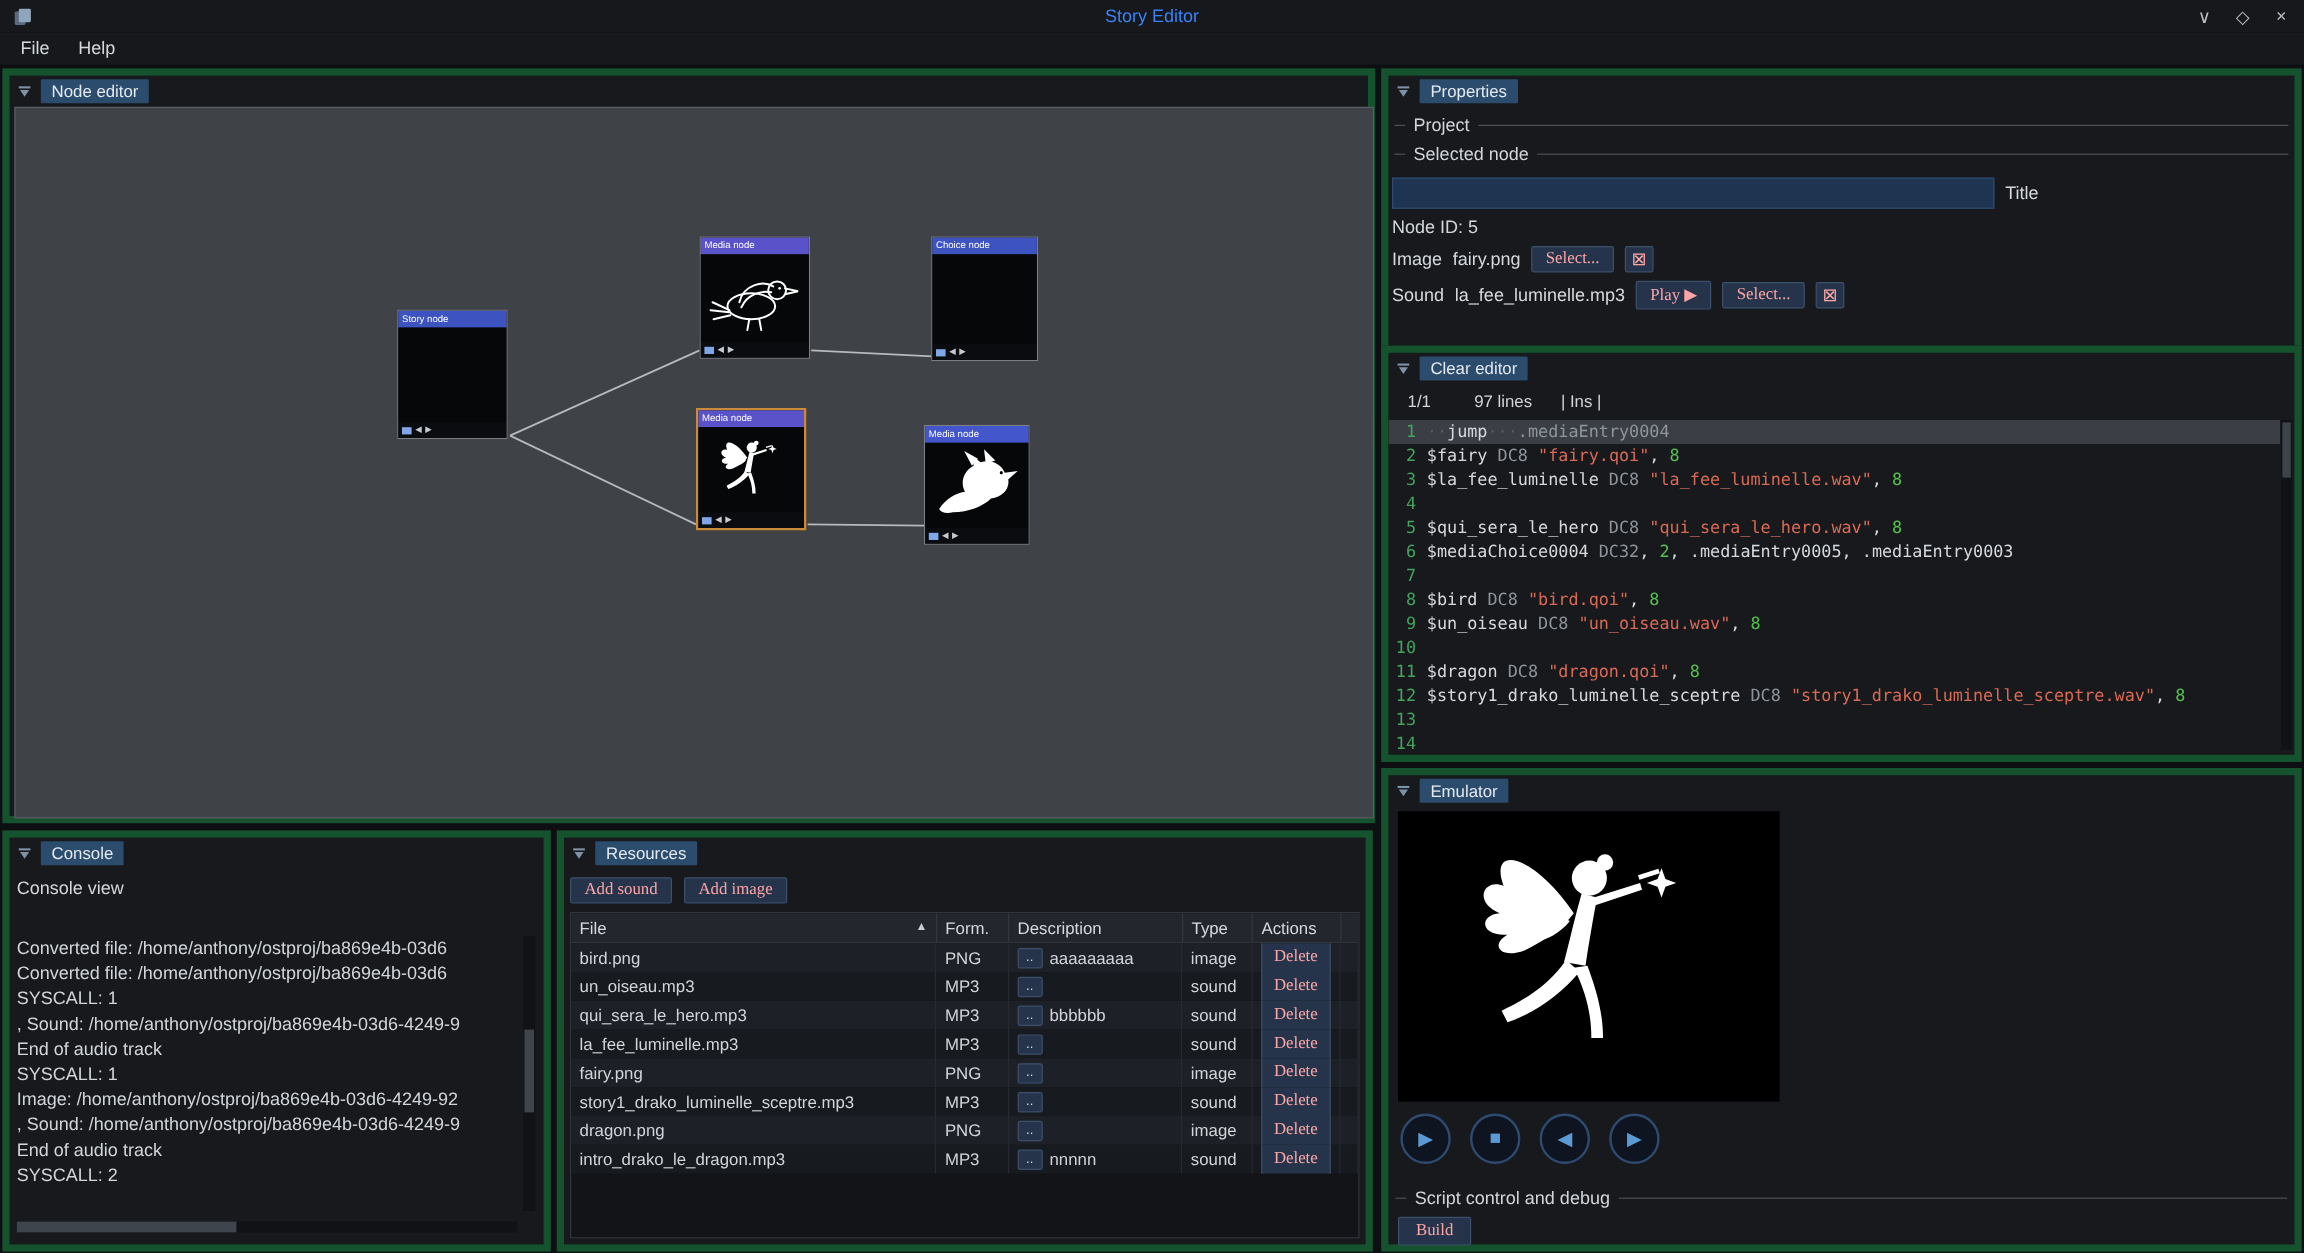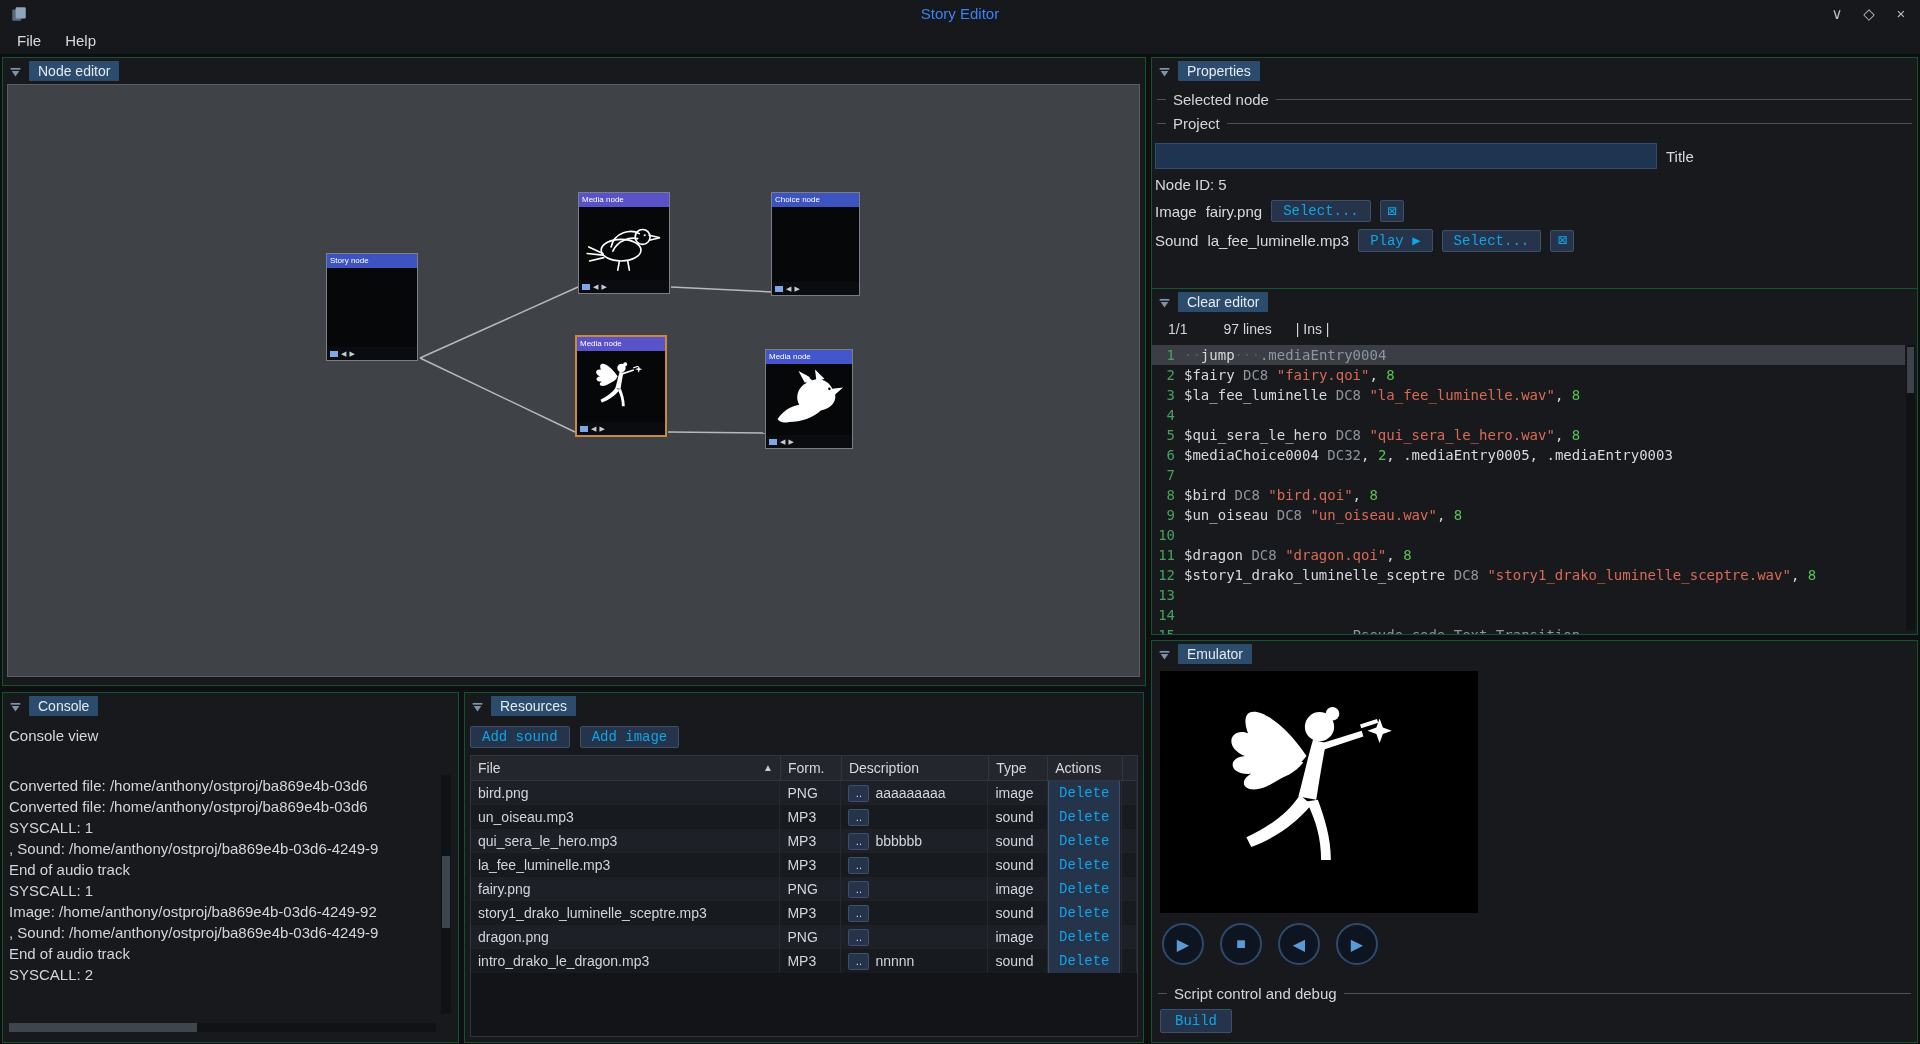--- a/index.html
+++ b/index.html
@@ -17,28 +17,28 @@
   .app-icon { width:18px; height:18px; flex:none; }
   .win-title { position:absolute; left:0; right:0; text-align:center; font-size:15px; color:#3b82f6; }
   .win-controls { margin-left:auto; display:flex; gap:14px; z-index:2; }
   .win-ctrl { width:18px; text-align:center; color:#b9bec4; font-size:15px; cursor:default; }
   
   .menubar { position:absolute; left:0; top:27px; width:1920px; height:28px;
     background:#16181c; display:flex; align-items:center; gap:2px; padding:0 6px;
     border-bottom:1px solid #0b0d10; }
   .menu-item { padding:3px 11px; font-size:15px; color:#d6dade; }
   
-  .panel { position:absolute; background:#17191d; border:1px solid #14532d; }
+  .panel { position:absolute; background:#17191d; border:6px solid #14532d; }
   .panel-header { height:26px; display:flex; align-items:center; gap:7px; padding:0 6px; }
   .panel-title { background:#2c4c6d; color:#e4eaf0; font-size:14px; padding:2px 9px; border-radius:1px; }
   .dock-icon { width:13px; height:13px; flex:none; }
   
   .btn { display:inline-flex; align-items:center; justify-content:center;
-    background:#25344a; border:1px solid #3c506c; color:#0ea5e9;
-    font-family:Liberation Mono, monospace; font-size:14px; padding:2px 11px;
+    background:#25344a; border:1px solid #3c506c; color:#fca5a5;
+    font-family:Liberation Serif, serif; font-size:14px; padding:2px 11px;
     border-radius:2px; white-space:nowrap; cursor:default; }
   .btn.small { font-size:14px; padding:17px 10px; }
   .icon-btn { width:24px; height:22px; padding:0; font-size:15px; }
   .mini-btn { background:#25344a; border:1px solid #3c506c; color:#d7dee8;
     width:21px; height:17px; font-size:11px; line-height:13px; border-radius:2px; }
   .text-input { background:#1f3450; border:1px solid #2f4c70; height:26px;
     color:#dfe5ea; font-size:14px; padding:0 6px; outline:none; }
   .group { display:flex; align-items:center; gap:7px; font-size:15px; color:#d2d6da; }
   .group::before { content:""; width:9px; height:1px; background:#4d5157; }
   .group::after { content:""; flex:1; height:1px; background:#4d5157; }
@@ -257,24 +257,24 @@
   <div class="panel-header">
     <span class="dock-icon">
       <svg viewBox="0 0 12 12" width="13" height="13">
           <rect x="1.5" y="1.8" width="9" height="1.6" fill="#7e93a8"></rect>
           <path d="M2.5 4.6 L9.5 4.6 L6 9.8 Z" fill="#7e93a8"></path>
         </svg>
     </span>
     <span class="panel-title">Properties</span>
   </div>
   <div class="group">
+      <span>Project</span>
+    </div>
+  <div class="group">
       <span>Selected node</span>
-    </div>
-  <div class="group">
-      <span>Project</span>
     </div>
   <div class="title-row">
     <input class="text-input" id="title-input" value="" style="">
     <span class="prop-label">Title</span>
   </div>
   <div class="prop-line">Node ID: 5</div>
   <div class="prop-line">
     <span class="prop-label">Image</span>
     <span class="prop-value">fairy.png</span>
     <button class="btn">Select...</button>

